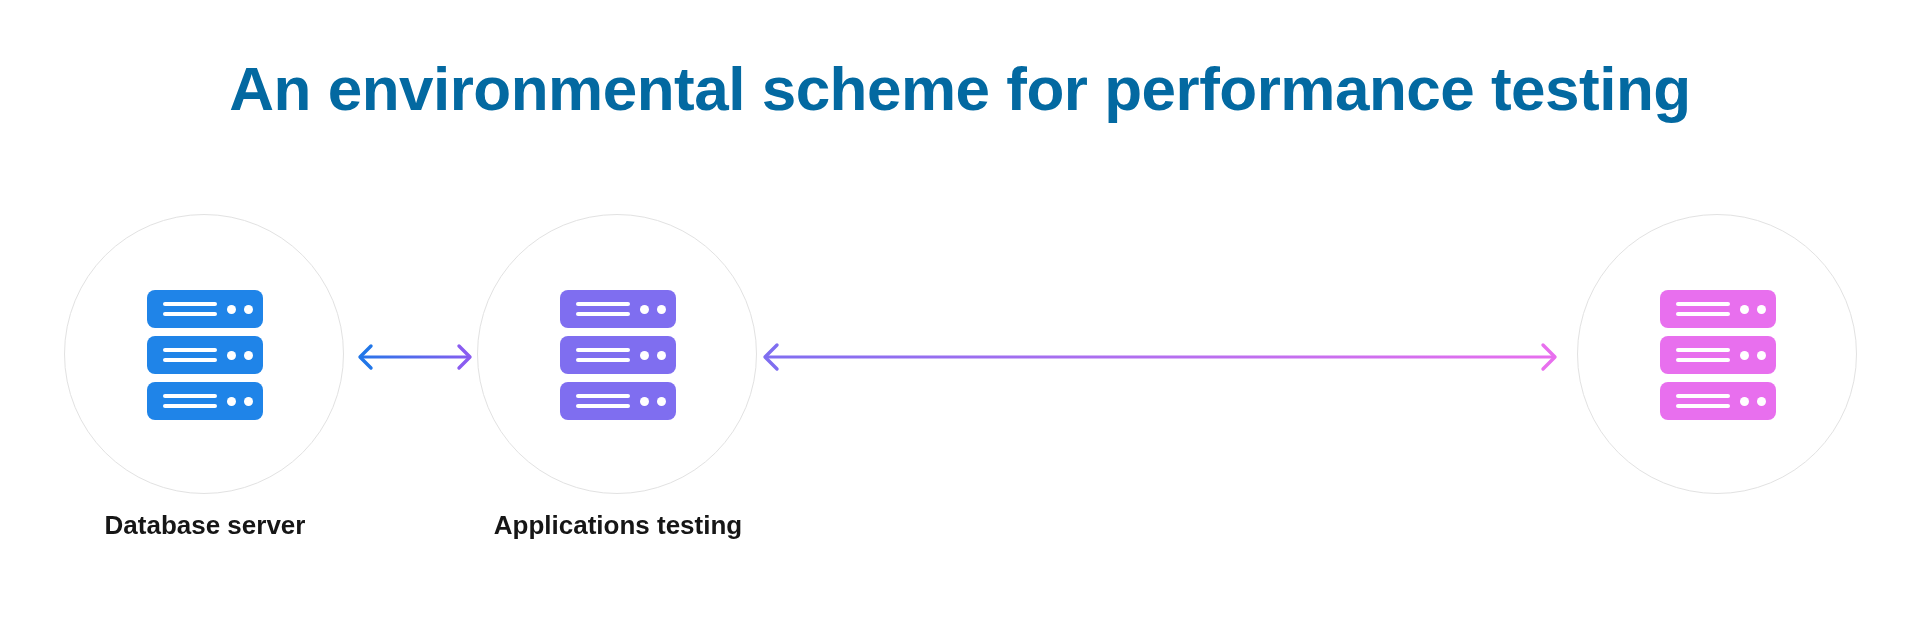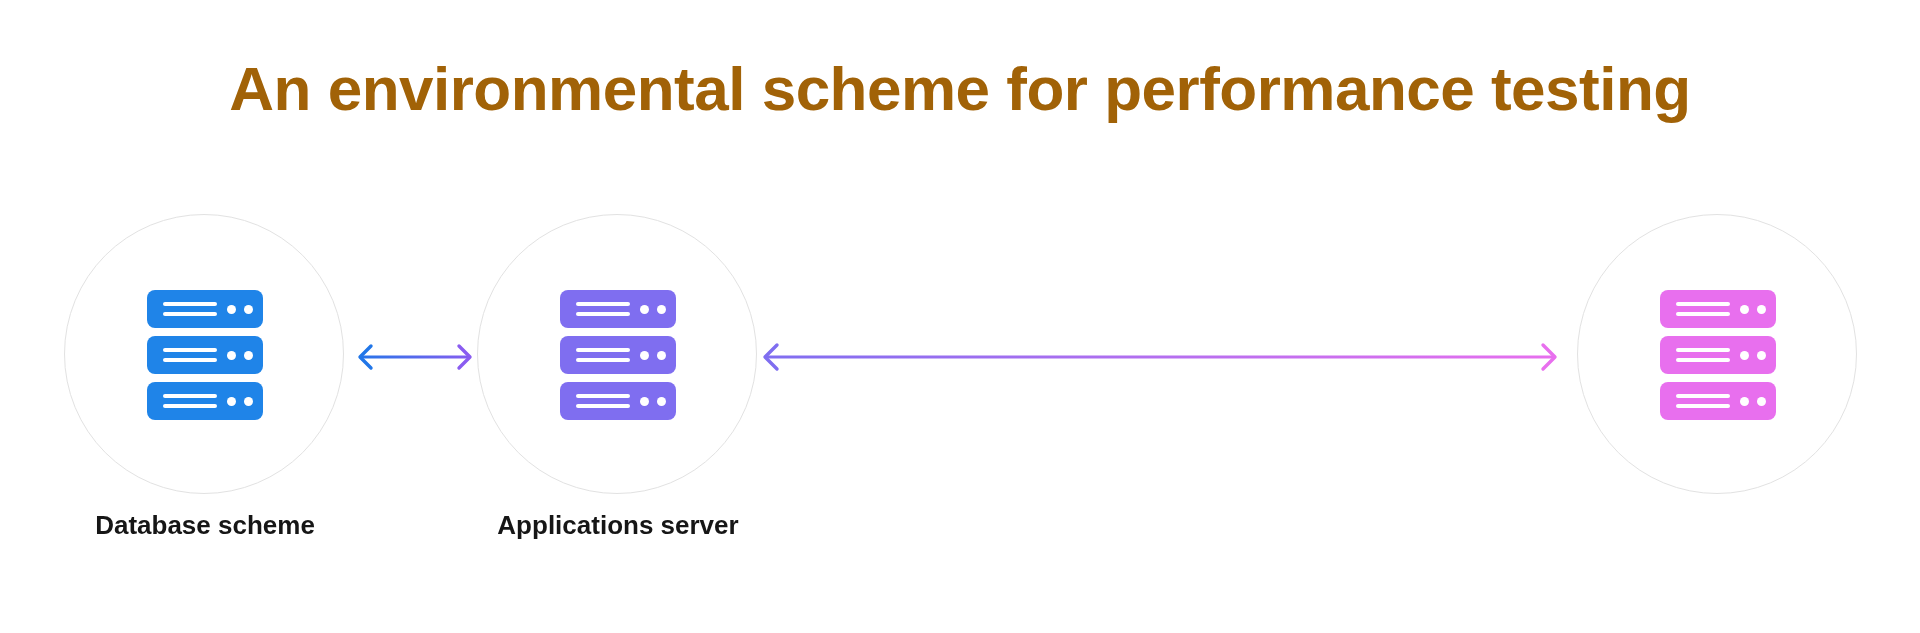--- a/index.html
+++ b/index.html
@@ -25,21 +25,21 @@
   
   .diagram-title {
     position: absolute;
     left: 0;
     top: 58px;
     width: 1920px;
     text-align: center;
     font-size: 62px;
     font-weight: 700;
     letter-spacing: -0.5px;
-    color: #a16207;
+    color: #0369a1;
     line-height: 1.0;
     white-space: nowrap;
     font-stretch: condensed;
   }
 
   
   .node {
     position: absolute;
     top: 214px;
     width: 282px;
@@ -147,21 +147,21 @@
         <span class="rack-dot d1"></span>
         <span class="rack-dot d2"></span>
       </div>
       <div class="rack r3" style="background:#1F84E8">
         <span class="rack-bar b1"></span>
         <span class="rack-bar b2"></span>
         <span class="rack-dot d1"></span>
         <span class="rack-dot d2"></span>
       </div>
     </div>
-    <div class="node-label">Database scheme</div>
+    <div class="node-label">Database server</div>
   </div>
 
   <div class="node" id="node-app">
     <div class="node-circle"></div>
     <div class="node-icon">
       <div class="rack r1" style="background:#7F6EF0">
         <span class="rack-bar b1"></span>
         <span class="rack-bar b2"></span>
         <span class="rack-dot d1"></span>
         <span class="rack-dot d2"></span>
@@ -172,21 +172,21 @@
         <span class="rack-dot d1"></span>
         <span class="rack-dot d2"></span>
       </div>
       <div class="rack r3" style="background:#7F6EF0">
         <span class="rack-bar b1"></span>
         <span class="rack-bar b2"></span>
         <span class="rack-dot d1"></span>
         <span class="rack-dot d2"></span>
       </div>
     </div>
-    <div class="node-label">Applications server</div>
+    <div class="node-label">Applications testing</div>
   </div>
 
   <div class="node" id="node-load">
     <div class="node-circle"></div>
     <div class="node-icon">
       <div class="rack r1" style="background:#E86FEE">
         <span class="rack-bar b1"></span>
         <span class="rack-bar b2"></span>
         <span class="rack-dot d1"></span>
         <span class="rack-dot d2"></span>

